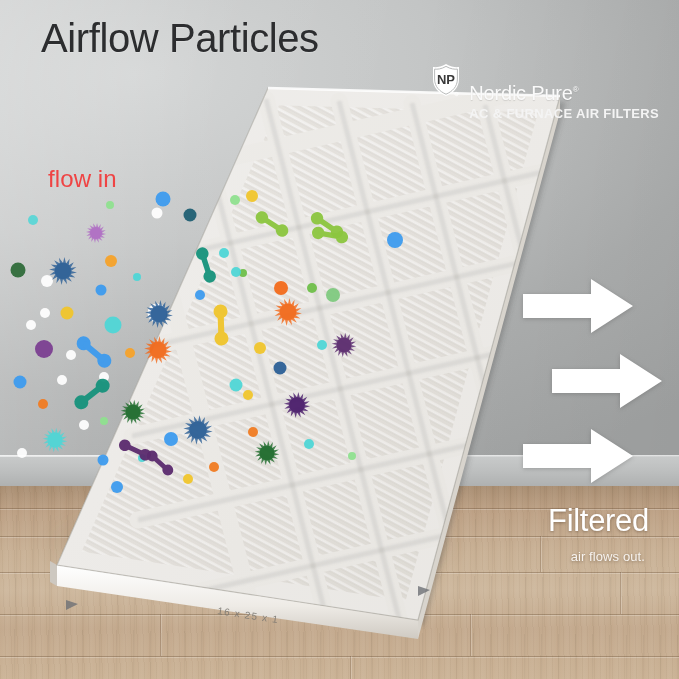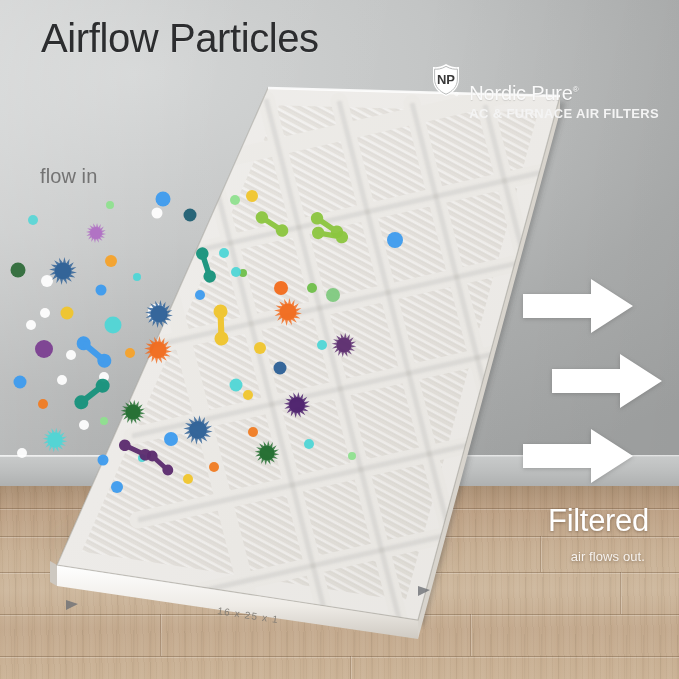--- a/index.html
+++ b/index.html
@@ -62,22 +62,22 @@
     position:absolute;left:41px;top:16px;
     font-size:40px;font-weight:400;color:#2c2d2f;letter-spacing:-.4px;
     text-shadow:0 1px 1px rgba(255,255,255,.25);
   }
   .sub1{
     position:absolute;left:40px;top:104px;
     font-size:29px;line-height:30px;font-weight:400;color:#34363a;letter-spacing:-.2px;
   }
   .sub1 .l2{display:block;}
   .sub2{
-    position:absolute;left:40px;top:165px;
-    font-size:20px;font-weight:400;color:#737373;letter-spacing:.1px;
+    position:absolute;left:48px;top:165px;
+    font-size:24px;font-weight:400;color:#ef4444;letter-spacing:.1px;
   }
   .filtered{
     position:absolute;right:30px;top:503px;
     font-size:31px;font-weight:400;color:#ffffff;letter-spacing:-.3px;
     text-shadow:0 1px 3px rgba(70,50,32,.45);
   }
   .filtered-sub{
     position:absolute;right:34px;top:549px;
     font-size:13px;font-weight:400;color:#f7f3ef;letter-spacing:.1px;
     text-shadow:0 1px 3px rgba(70,50,32,.45);

